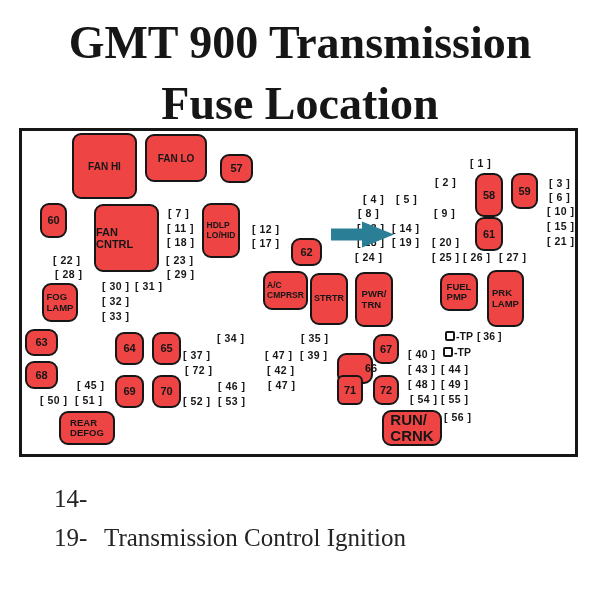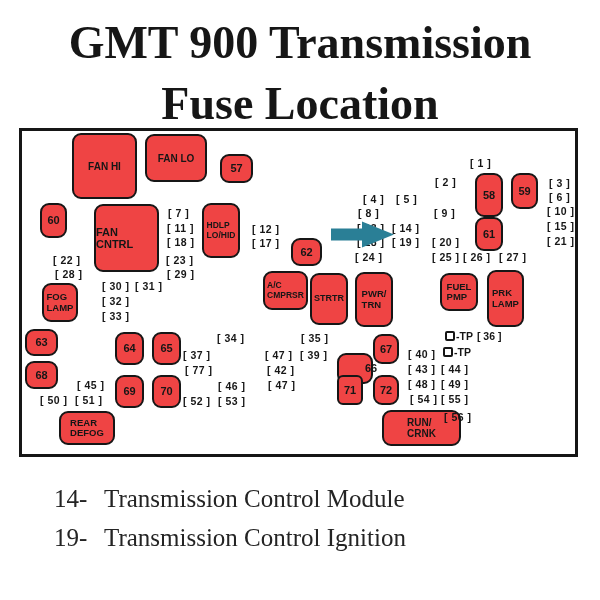--- a/index.html
+++ b/index.html
@@ -48,21 +48,20 @@
   <div class="title">
     <div>GMT 900 Transmission</div>
     <div>Fuse Location</div>
   </div>
 
   <div class="diagram-border" style="left: 19px; top: 128px; width: 559px; height: 329px;"></div>
 
   <div class="legend">
     <div class="legend-row">
       <span class="legend-num">14-</span>
-      <span>Transmission Control Module</span>
     </div>
     <div class="legend-row">
       <span class="legend-num">19-</span>
       <span>Transmission Control Ignition</span>
     </div>
   </div>
 <div class="box" style="left: 72px; top: 133px; width: 65px; height: 66px; font-size: 10px;">FAN HI</div>
     <div class="box" style="left: 145px; top: 134px; width: 62px; height: 48px; font-size: 10px;">FAN LO</div>
     <div class="box" style="left: 220px; top: 154px; width: 33px; height: 29px; font-size: 11px;">57</div>
     <div class="box" style="left: 40px; top: 203px; width: 27px; height: 35px; font-size: 11px;">60</div>
@@ -89,21 +88,21 @@
     <div class="box" style="left: 115px; top: 332px; width: 29px; height: 33px; font-size: 11px;">64</div>
     <div class="box" style="left: 152px; top: 332px; width: 29px; height: 33px; font-size: 11px;">65</div>
     <div class="box" style="left: 337px; top: 353px; width: 26px; height: 31px; font-size: 11px; padding-left: 32px;">66</div>
     <div class="box" style="left: 373px; top: 334px; width: 26px; height: 30px; font-size: 11px;">67</div>
     <div class="box" style="left: 115px; top: 375px; width: 29px; height: 33px; font-size: 11px;">69</div>
     <div class="box" style="left: 152px; top: 375px; width: 29px; height: 33px; font-size: 11px;">70</div>
     <div class="box" style="left: 337px; top: 375px; width: 26px; height: 30px; font-size: 11px; border-radius: 6px;">71</div>
     <div class="box" style="left: 373px; top: 375px; width: 26px; height: 30px; font-size: 11px;">72</div>
     <div class="box" style="left: 59px; top: 411px; width: 56px; height: 34px; font-size: 9.5px;">REAR
 DEFOG</div>
-    <div class="box" style="left: 382px; top: 410px; width: 79px; height: 36px; font-size: 10px;">RUN/
+    <div class="box" style="left: 382px; top: 410px; width: 60px; height: 36px; font-size: 15px;">RUN/
 CRNK</div>
     <div class="fuse" style="left: 168px; top: 207px;">[ 7 ]</div>
     <div class="fuse" style="left: 167px; top: 222px;">[ 11 ]</div>
     <div class="fuse" style="left: 167px; top: 236px;">[ 18 ]</div>
     <div class="fuse" style="left: 166px; top: 254px;">[ 23 ]</div>
     <div class="fuse" style="left: 167px; top: 268px;">[ 29 ]</div>
     <div class="fuse" style="left: 252px; top: 223px;">[ 12 ]</div>
     <div class="fuse" style="left: 252px; top: 237px;">[ 17 ]</div>
     <div class="fuse" style="left: 53px; top: 254px; text-align: right;">[ 22 ]</div>
     <div class="fuse" style="left: 55px; top: 268px;">[ 28 ]</div>
@@ -130,21 +129,21 @@
     <div class="fuse" style="left: 549px; top: 191px;">[ 6 ]</div>
     <div class="fuse" style="left: 547px; top: 205px;">[ 10 ]</div>
     <div class="fuse" style="left: 547px; top: 220px;">[ 15 ]</div>
     <div class="fuse" style="left: 547px; top: 235px;">[ 21 ]</div>
     <div class="fuse" style="left: 217px; top: 332px;">[ 34 ]</div>
     <div class="fuse" style="left: 301px; top: 332px;">[ 35 ]</div>
     <div class="fuse" style="left: 183px; top: 349px;">[ 37 ]</div>
     <div class="fuse" style="left: 265px; top: 349px;">[ 47 ]</div>
     <div class="fuse" style="left: 300px; top: 349px;">[ 39 ]</div>
     <div class="fuse" style="left: 408px; top: 348px;">[ 40 ]</div>
-    <div class="fuse" style="left: 185px; top: 364px;">[ 77 ]</div>
+    <div class="fuse" style="left: 185px; top: 364px;">[ 72 ]</div>
     <div class="fuse" style="left: 267px; top: 364px;">[ 42 ]</div>
     <div class="fuse" style="left: 408px; top: 363px;">[ 43 ]</div>
     <div class="fuse" style="left: 441px; top: 363px;">[ 44 ]</div>
     <div class="fuse" style="left: 77px; top: 379px;">[ 45 ]</div>
     <div class="fuse" style="left: 218px; top: 380px;">[ 46 ]</div>
     <div class="fuse" style="left: 268px; top: 379px;">[ 47 ]</div>
     <div class="fuse" style="left: 408px; top: 378px;">[ 48 ]</div>
     <div class="fuse" style="left: 441px; top: 378px;">[ 49 ]</div>
     <div class="fuse" style="left: 40px; top: 394px;">[ 50 ]</div>
     <div class="fuse" style="left: 75px; top: 394px;">[ 51 ]</div>

